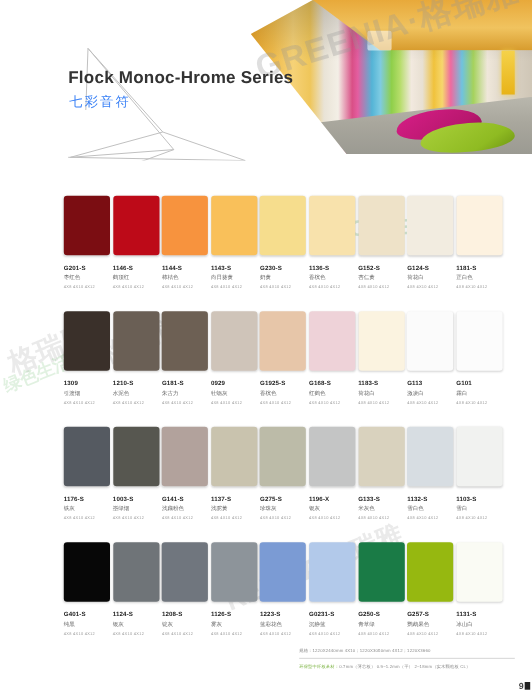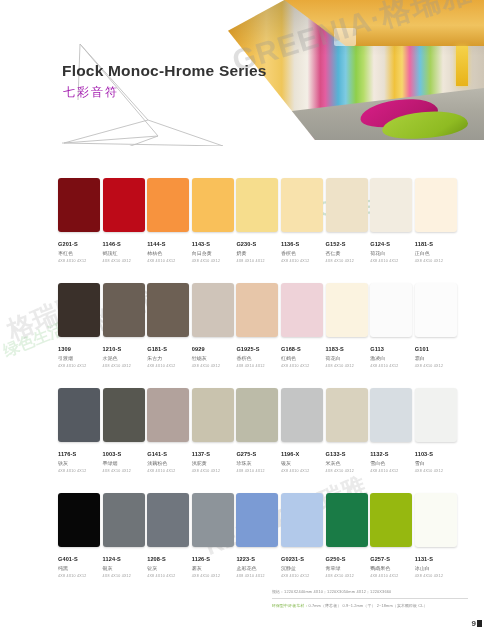--- a/index.html
+++ b/index.html
@@ -77,21 +77,21 @@
   .deco{position:absolute;left:18px;top:18px;width:250px;height:128px;}
   .deco line,.deco polyline{stroke:#bfbfbf;stroke-width:.9;fill:none;}
 
   .title-en{
     position:absolute;left:62px;top:62px;
     font-size:15.5px;font-weight:bold;color:#333;letter-spacing:.2px;
     white-space:nowrap;
   }
   .title-cn{
     position:absolute;left:63px;top:84px;
-    font-size:12px;color:#a21caf;letter-spacing:2px;white-space:nowrap;
+    font-size:12px;color:#3b82f6;letter-spacing:2px;white-space:nowrap;
   }
 
   
   .grid{position:absolute;left:0;top:178px;width:484px;}
   .row{position:relative;height:105px;}
   .cell{
     position:absolute;top:0;width:42px;
   }
   .chip{
     width:42px;height:54px;border-radius:3px;

